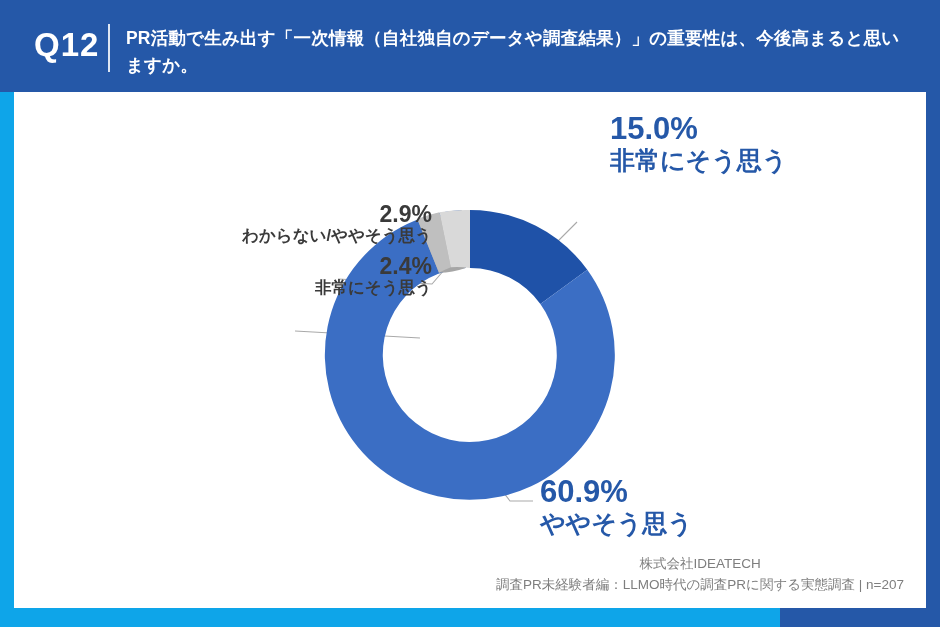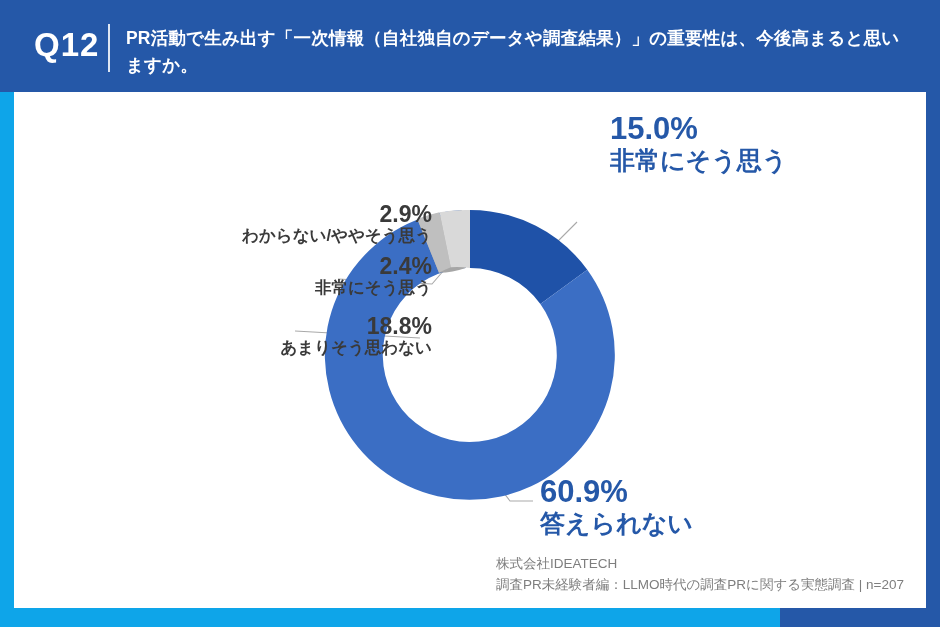--- a/index.html
+++ b/index.html
@@ -60,21 +60,21 @@
   
   #lbl-dk   {left:106px; top:110px;  width:312px;}
   #lbl-never{left:106px; top:162px;  width:312px;}
   #lbl-notso{left:60px;  top:222px;  width:358px;}
   #lbl-very {left:596px; top:21px;   width:320px;}
   #lbl-some {left:526px; top:384px;  width:330px;}
 
   
   #footer{
     position:absolute;right:22px;bottom:12px;
-    text-align:left;color:#7E7E7E;
+    text-align:center;color:#7E7E7E;
     font-size:13.5px;line-height:1.55;
   }
 </style>
 </head>
 <body>
 
 <div id="slide">
 
   <div id="header">
     <div id="qnum">Q12</div>
@@ -138,33 +138,29 @@
       <div class="lbl gray ta-r" id="lbl-dk">
         <div class="pct">2.9%</div>
         <div class="nm">わからない/ややそう思う</div>
       </div>
 
       <div class="lbl gray ta-r" id="lbl-never">
         <div class="pct">2.4%</div>
         <div class="nm">非常にそう思う</div>
       </div>
 
-      <div class="lbl gray ta-r" id="lbl-notso">
-        <div class="pct">18.8%</div>
-        <div class="nm">あまりそう思わない</div>
-      </div>
 
       <div class="lbl blue ta-l" id="lbl-very">
         <div class="pct">15.0%</div>
         <div class="nm">非常にそう思う</div>
       </div>
 
       <div class="lbl blue ta-l" id="lbl-some">
         <div class="pct">60.9%</div>
-        <div class="nm">答えられない</div>
+        <div class="nm">ややそう思う</div>
       </div>
 
     </div>
 
     <div id="footer">
       <div>株式会社IDEATECH</div>
       <div>調査PR未経験者編：LLMO時代の調査PRに関する実態調査 | n=207</div>
     </div>
 
   </div>

